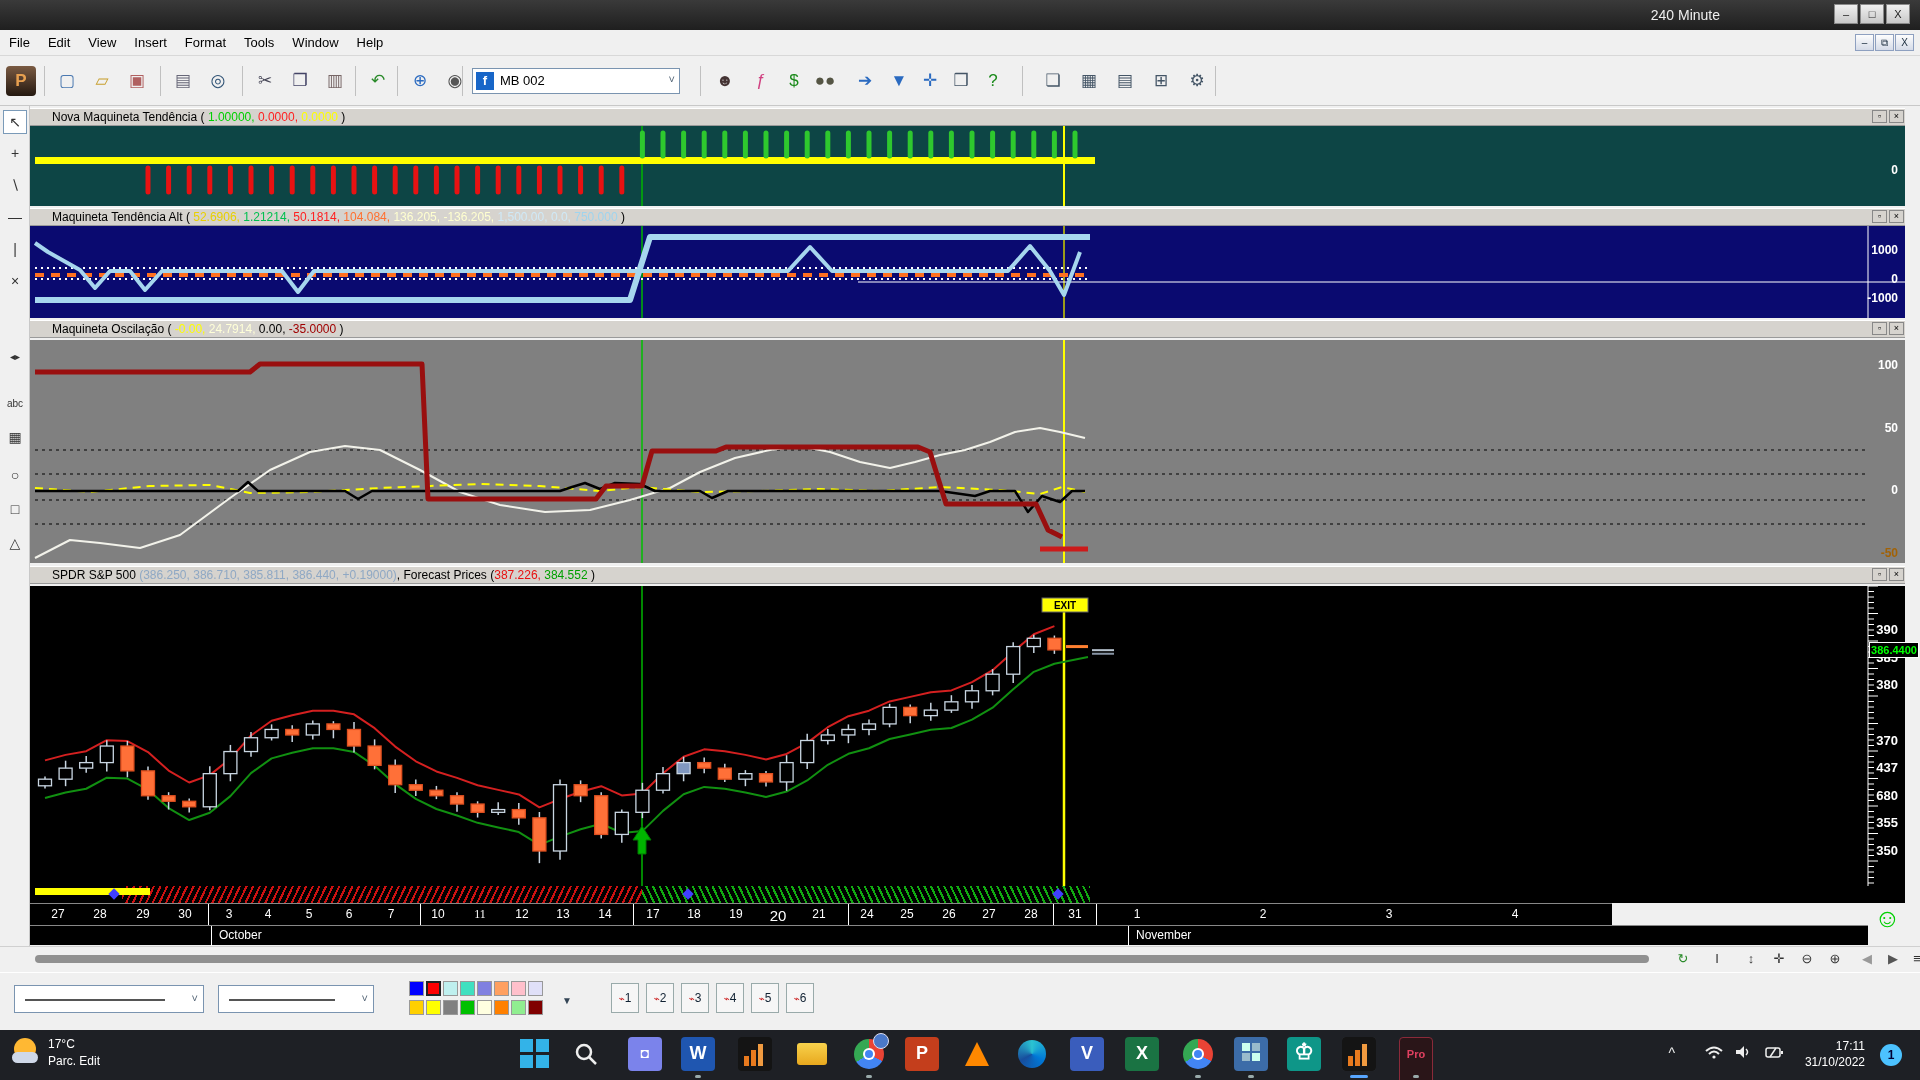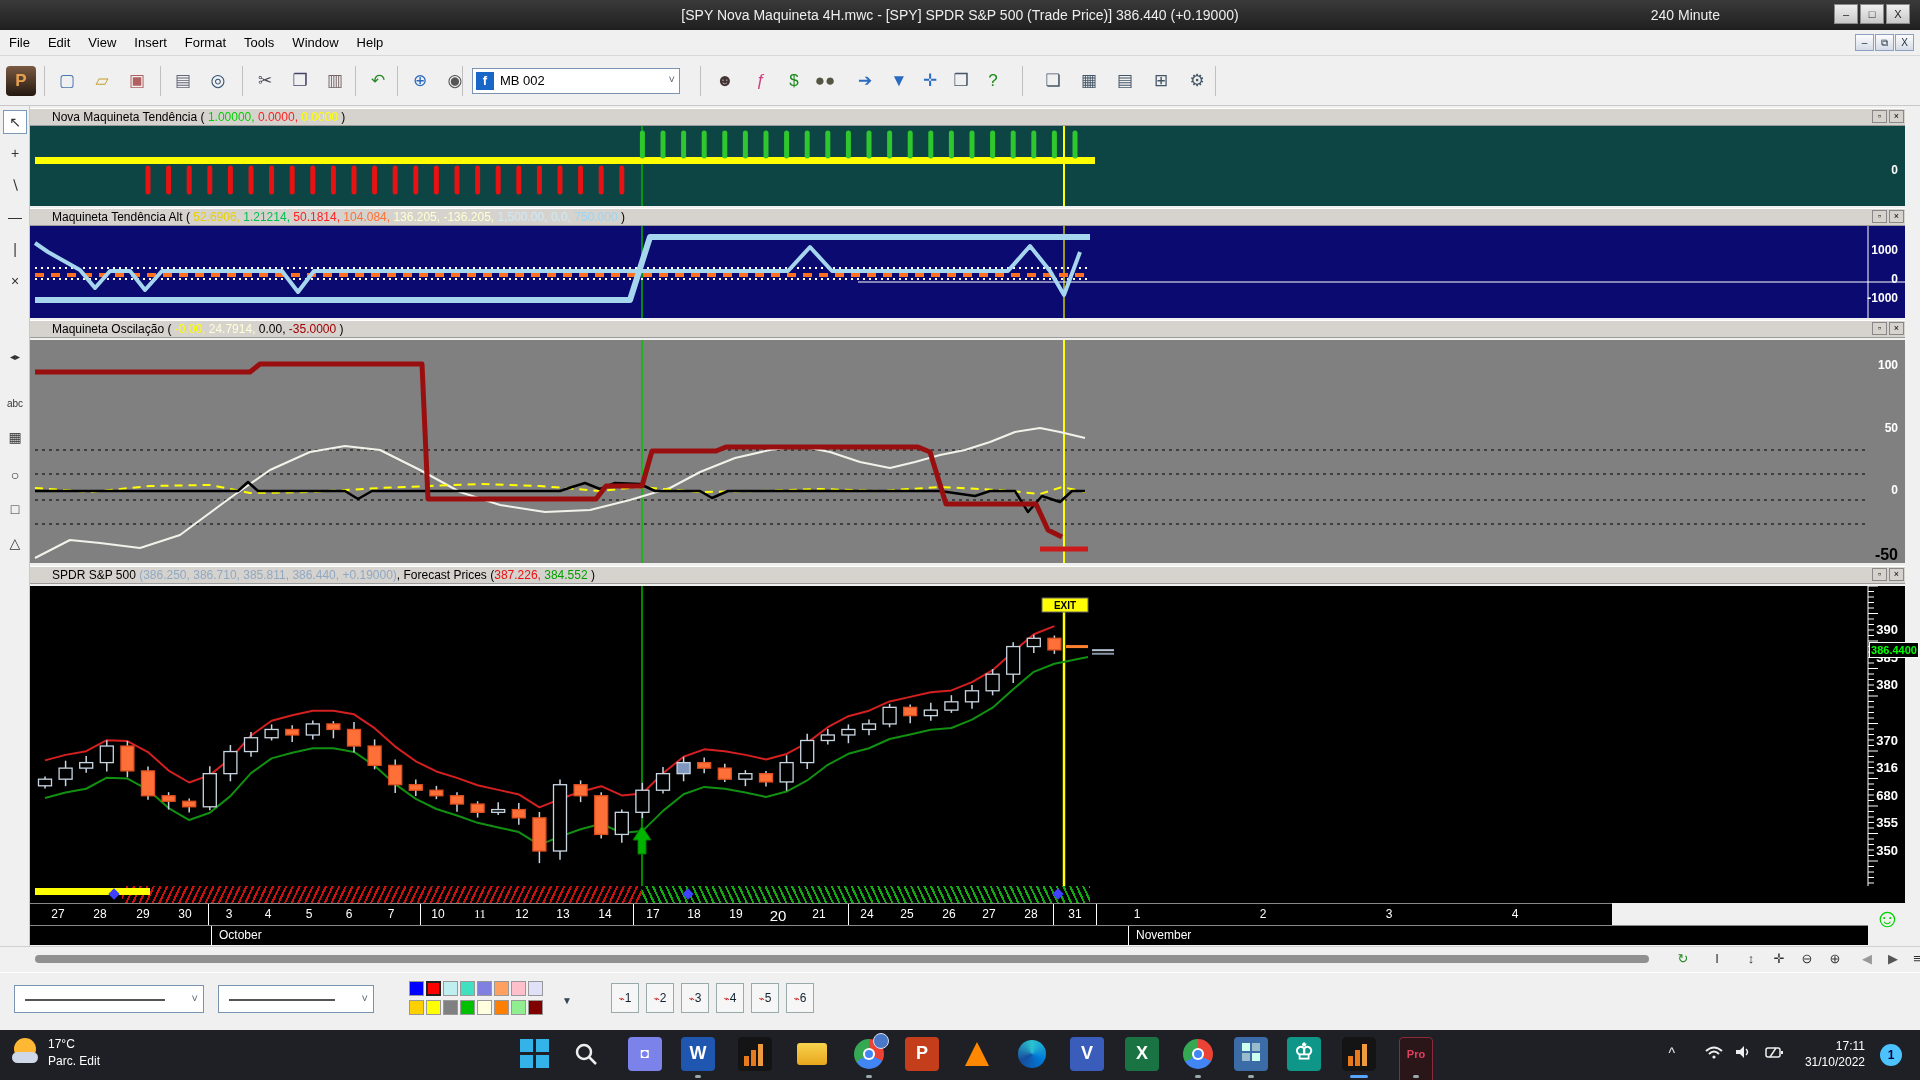--- a/index.html
+++ b/index.html
@@ -45,21 +45,20 @@
   #cloudicon { position:absolute; left:-2px; top:16px; width:26px; height:11px; background:#cfd8e8; border-radius:8px; }
   #wtext { position:absolute; left:34px; top:0px; font-size:12px; line-height:17px; color:#fff; white-space:nowrap; }
 </style>
 </head>
 <body>
 
 <div id="root">
 
   <div id="titlebar" class="abs">
     <div id="logo" class="abs"><span class="mark">◢</span><span>MetaStock</span></div>
-    <div id="doc-title" class="abs">[SPY Nova Maquineta 4H.mwc - [SPY] SPDR S&amp;P 500 (Trade Price)]   386.440 (+0.19000)</div>
     <div id="interval-label" class="abs">240 Minute</div>
     <div class="winbtn abs" style="right:62px">–</div>
     <div class="winbtn abs" style="right:36px">□</div>
     <div class="winbtn abs" style="right:10px">X</div>
   </div>
 
   <div id="menubar" class="abs">
     <span id="menu-items"><span class="menu-item">File</span><span class="menu-item">Edit</span><span class="menu-item">View</span><span class="menu-item">Insert</span><span class="menu-item">Format</span><span class="menu-item">Tools</span><span class="menu-item">Window</span><span class="menu-item">Help</span></span>
     <div class="mdibtn abs" style="right:46px">–</div>
     <div class="mdibtn abs" style="right:26px">⧉</div>
@@ -143,21 +142,21 @@
       <div style="position: absolute; left: 1872px; top: 568px; width: 15px; height: 13px; background: rgb(214, 211, 206); border: 1px solid rgb(136, 136, 136); font-size: 9px; line-height: 11px; text-align: center;">▫</div>
       <div style="position: absolute; left: 1889px; top: 568px; width: 15px; height: 13px; background: rgb(214, 211, 206); border: 1px solid rgb(136, 136, 136); font-size: 9px; line-height: 11px; text-align: center;">×</div>
       <div style="position: absolute; left: 30px; top: 586px; width: 1875px; height: 300px; background: rgb(0, 0, 0);"></div>
       <div style="position: absolute; left: 1846px; top: 163px; width: 52px; text-align: right; font-size: 12px; font-weight: bold; color: rgb(255, 255, 255); z-index: 5;">0</div>
       <div style="position: absolute; left: 1846px; top: 243px; width: 52px; text-align: right; font-size: 12px; font-weight: bold; color: rgb(255, 255, 255); z-index: 5;">1000</div>
       <div style="position: absolute; left: 1846px; top: 272px; width: 52px; text-align: right; font-size: 12px; font-weight: bold; color: rgb(255, 255, 255); z-index: 5;">0</div>
       <div style="position: absolute; left: 1846px; top: 291px; width: 52px; text-align: right; font-size: 12px; font-weight: bold; color: rgb(255, 255, 255); z-index: 5;">-1000</div>
       <div style="position: absolute; left: 1846px; top: 358px; width: 52px; text-align: right; font-size: 12px; font-weight: bold; color: rgb(255, 255, 255); z-index: 5;">100</div>
       <div style="position: absolute; left: 1846px; top: 421px; width: 52px; text-align: right; font-size: 12px; font-weight: bold; color: rgb(255, 255, 255); z-index: 5;">50</div>
       <div style="position: absolute; left: 1846px; top: 483px; width: 52px; text-align: right; font-size: 12px; font-weight: bold; color: rgb(255, 255, 255); z-index: 5;">0</div>
-      <div style="position: absolute; left: 1846px; top: 546px; width: 52px; text-align: right; font-size: 16px; font-weight: bold; color: #000000; z-index: 5;">-50</div>
+      <div style="position: absolute; left: 1846px; top: 546px; width: 52px; text-align: right; font-size: 12px; font-weight: bold; color: #a16207; z-index: 5;">-50</div>
       <svg width="1845" height="80" style="left: 30px; top: 126px; z-index: 3; position: absolute;">
         <line x1="612" y1="0" x2="612" y2="80" stroke="#00b400" stroke-width="1.5"></line>
         <line x1="1034" y1="0" x2="1034" y2="80" stroke="#ffff00" stroke-width="2"></line>
         <rect x="5" y="31" width="1060" height="7" fill="#ffff00"></rect>
         <line x1="118" y1="42" x2="118" y2="66" stroke="#e81212" stroke-width="5" stroke-linecap="round"></line>
         <line x1="138.60000000000002" y1="42" x2="138.60000000000002" y2="66" stroke="#e81212" stroke-width="5" stroke-linecap="round"></line>
         <line x1="159.20000000000002" y1="42" x2="159.20000000000002" y2="66" stroke="#e81212" stroke-width="5" stroke-linecap="round"></line>
         <line x1="179.8" y1="42" x2="179.8" y2="66" stroke="#e81212" stroke-width="5" stroke-linecap="round"></line>
         <line x1="200.4" y1="42" x2="200.4" y2="66" stroke="#e81212" stroke-width="5" stroke-linecap="round"></line>
         <line x1="221" y1="42" x2="221" y2="66" stroke="#e81212" stroke-width="5" stroke-linecap="round"></line>
@@ -392,21 +391,21 @@
         <line x1="1838" y1="286" x2="1844" y2="286" stroke="#fff" stroke-width="1"></line>
         <line x1="1838" y1="291.5" x2="1844" y2="291.5" stroke="#fff" stroke-width="1"></line>
         <line x1="1838" y1="297" x2="1844" y2="297" stroke="#fff" stroke-width="1"></line>
         <line x1="1838" y1="0" x2="1838" y2="300" stroke="#fff" stroke-width="1"></line>
       </svg>
       <div style="position: absolute; left: 1846px; top: 622px; width: 52px; text-align: right; font-size: 13px; font-weight: bold; color: rgb(255, 255, 255); z-index: 4;">390</div>
       <div style="position: absolute; left: 1846px; top: 649.625px; width: 52px; text-align: right; font-size: 13px; font-weight: bold; color: rgb(255, 255, 255); z-index: 4;">385</div>
       <div style="position: absolute; left: 1846px; top: 677.25px; width: 52px; text-align: right; font-size: 13px; font-weight: bold; color: rgb(255, 255, 255); z-index: 4;">380</div>
       <div style="position: absolute; left: 1928px; top: 704.875px; width: 52px; text-align: right; font-size: 13px; font-weight: bold; color: rgb(255, 255, 255); z-index: 4;">375</div>
       <div style="position: absolute; left: 1846px; top: 732.5px; width: 52px; text-align: right; font-size: 13px; font-weight: bold; color: rgb(255, 255, 255); z-index: 4;">370</div>
-      <div style="position: absolute; left: 1846px; top: 760.125px; width: 52px; text-align: right; font-size: 13px; font-weight: bold; color: rgb(255, 255, 255); z-index: 4;">316</div>
+      <div style="position: absolute; left: 1846px; top: 760.125px; width: 52px; text-align: right; font-size: 13px; font-weight: bold; color: rgb(255, 255, 255); z-index: 4;">437</div>
       <div style="position: absolute; left: 1846px; top: 787.75px; width: 52px; text-align: right; font-size: 13px; font-weight: bold; color: rgb(255, 255, 255); z-index: 4;">680</div>
       <div style="position: absolute; left: 1846px; top: 815.375px; width: 52px; text-align: right; font-size: 13px; font-weight: bold; color: rgb(255, 255, 255); z-index: 4;">355</div>
       <div style="position: absolute; left: 1846px; top: 843px; width: 52px; text-align: right; font-size: 13px; font-weight: bold; color: rgb(255, 255, 255); z-index: 4;">350</div>
       <div style="position: absolute; left: 1869px; top: 641.669px; width: 50px; height: 16px; background: rgb(0, 0, 0); border: 1px solid rgb(255, 255, 255); color: rgb(0, 255, 0); font-size: 11px; font-weight: bold; text-align: center; line-height: 14px; z-index: 6;">386.4400</div>
     </div>
 
   <div id="axisarea">
       <div style="position: absolute; left: 30px; top: 886px; width: 1875px; height: 17px; background: rgb(0, 0, 0);"></div>
       <div style="position: absolute; left: 122px; top: 886px; width: 520px; height: 17px; background: repeating-linear-gradient(115deg, transparent 0px, transparent 4px, rgb(204, 17, 17) 4px, rgb(204, 17, 17) 6px);"></div>
       <div style="position: absolute; left: 642px; top: 886px; width: 448px; height: 17px; background: repeating-linear-gradient(65deg, transparent 0px, transparent 4px, rgb(17, 170, 17) 4px, rgb(17, 170, 17) 6px);"></div>

